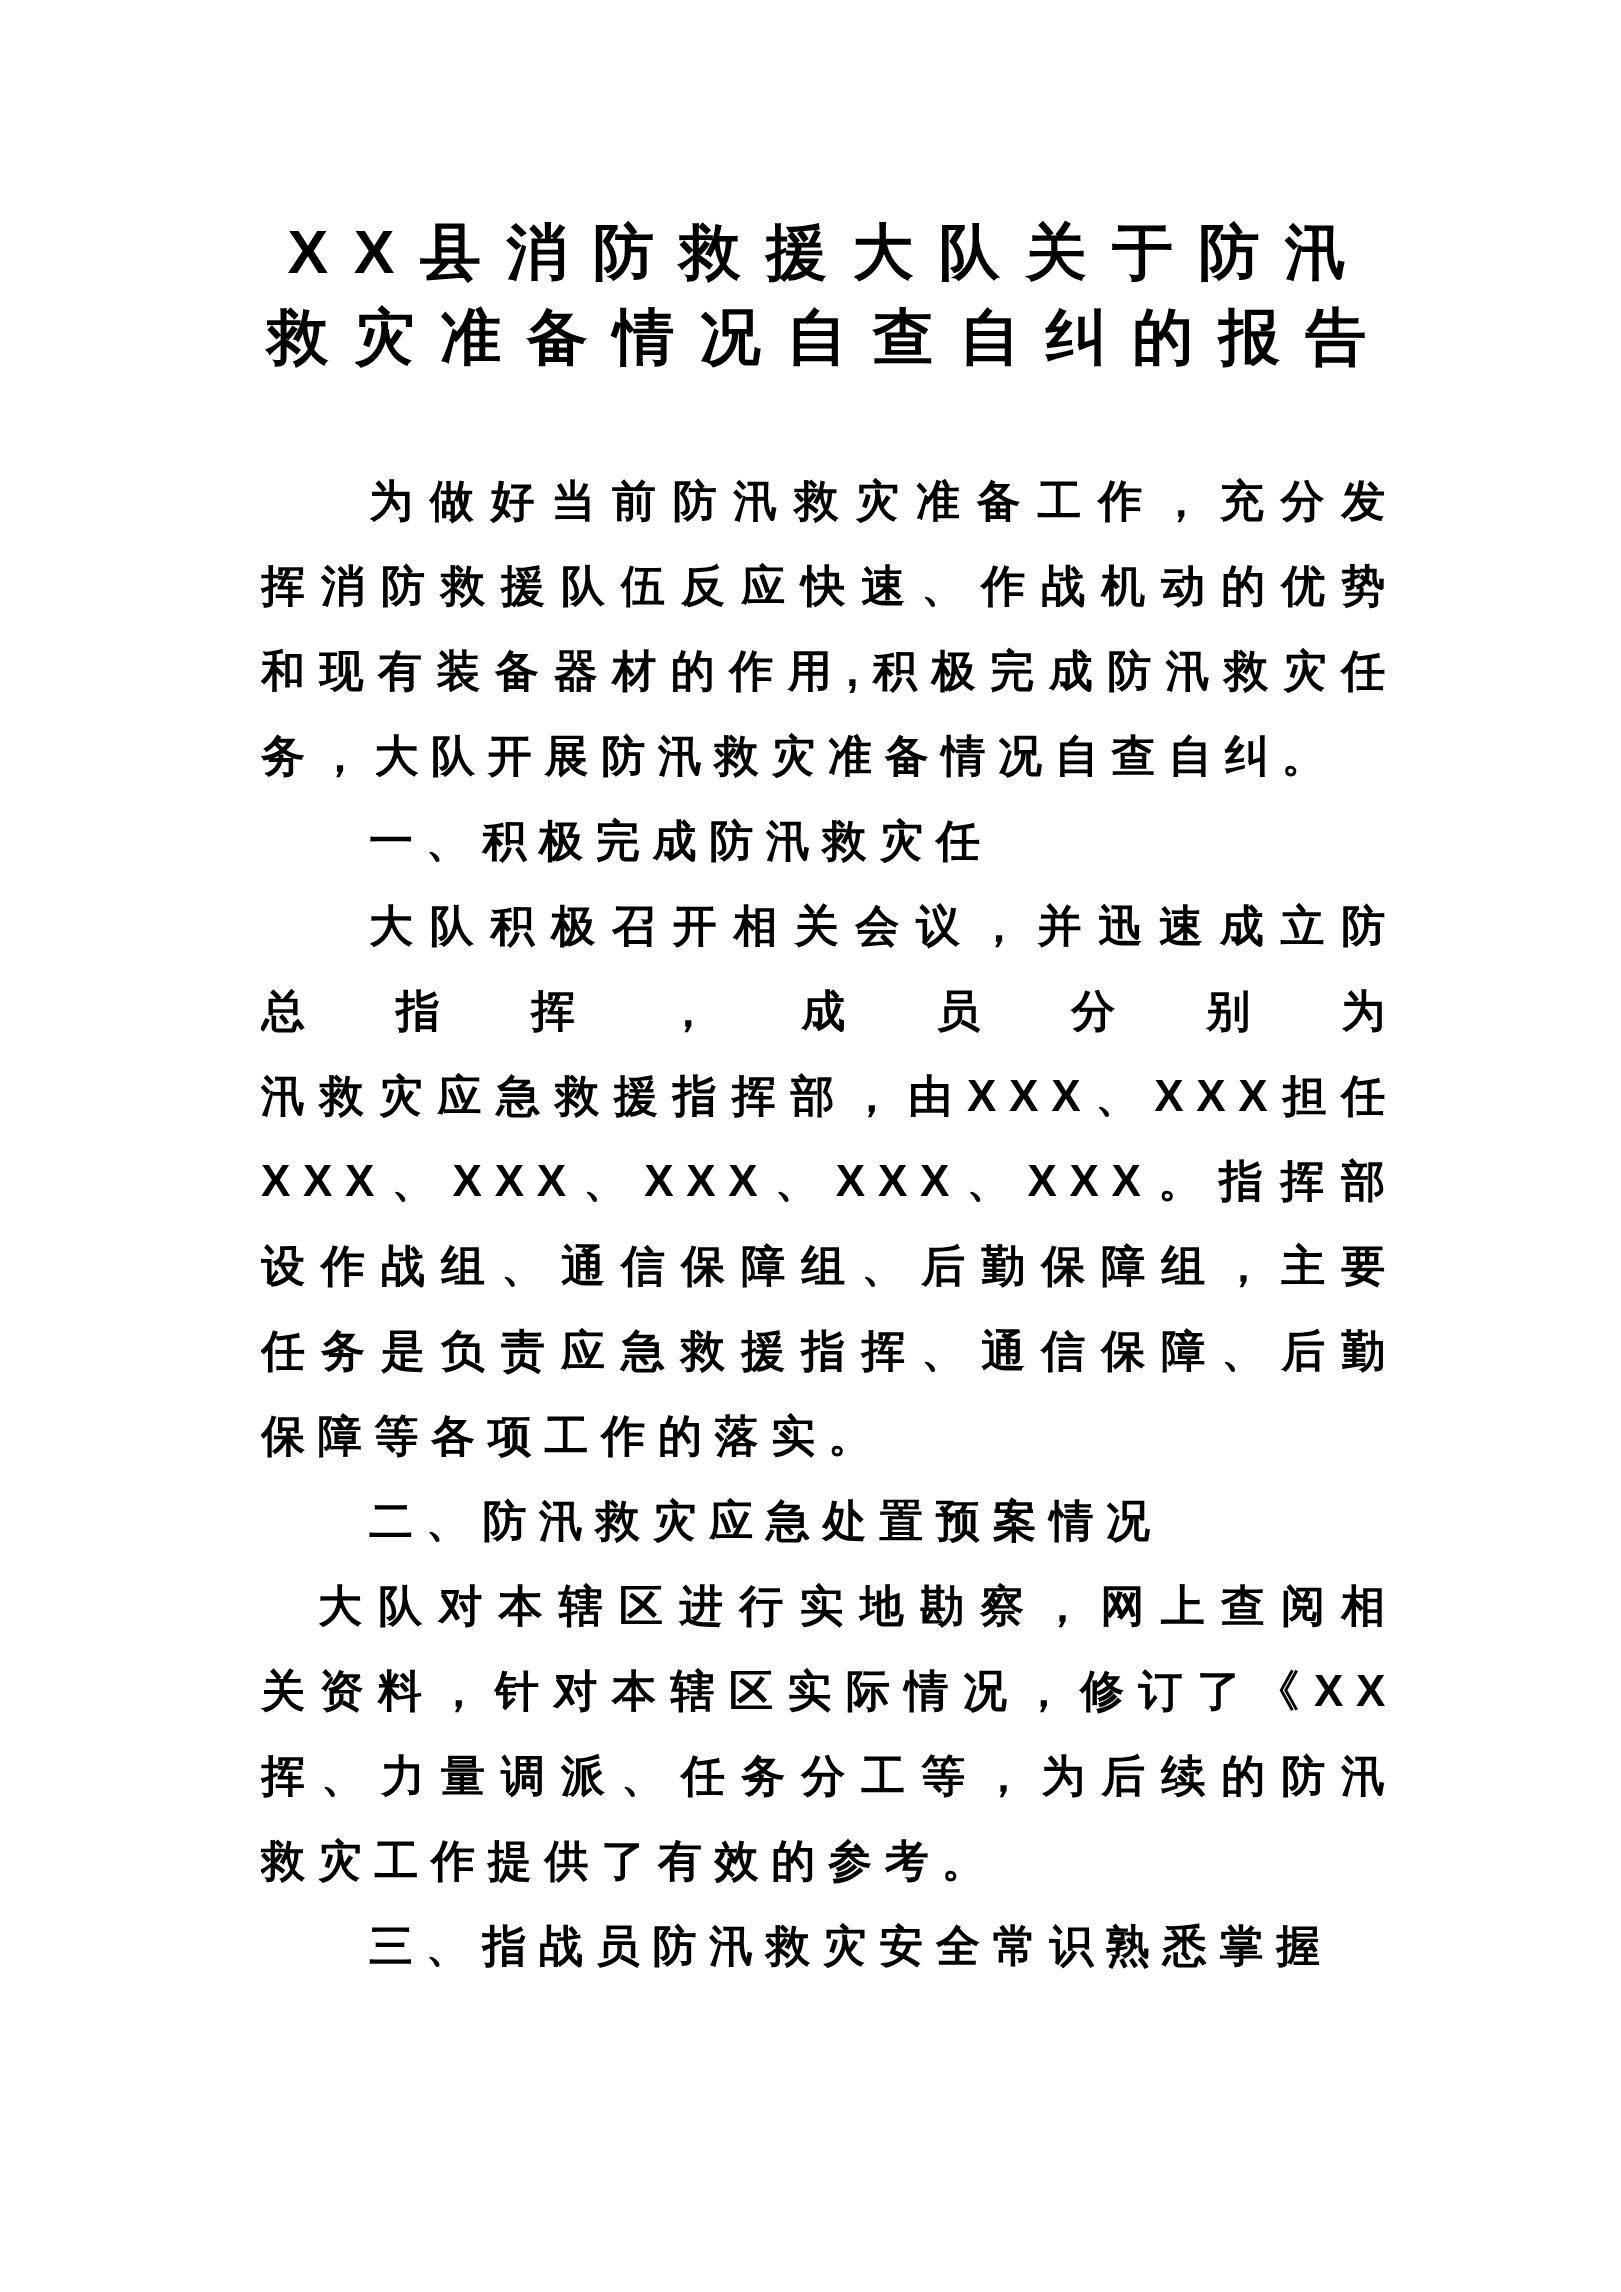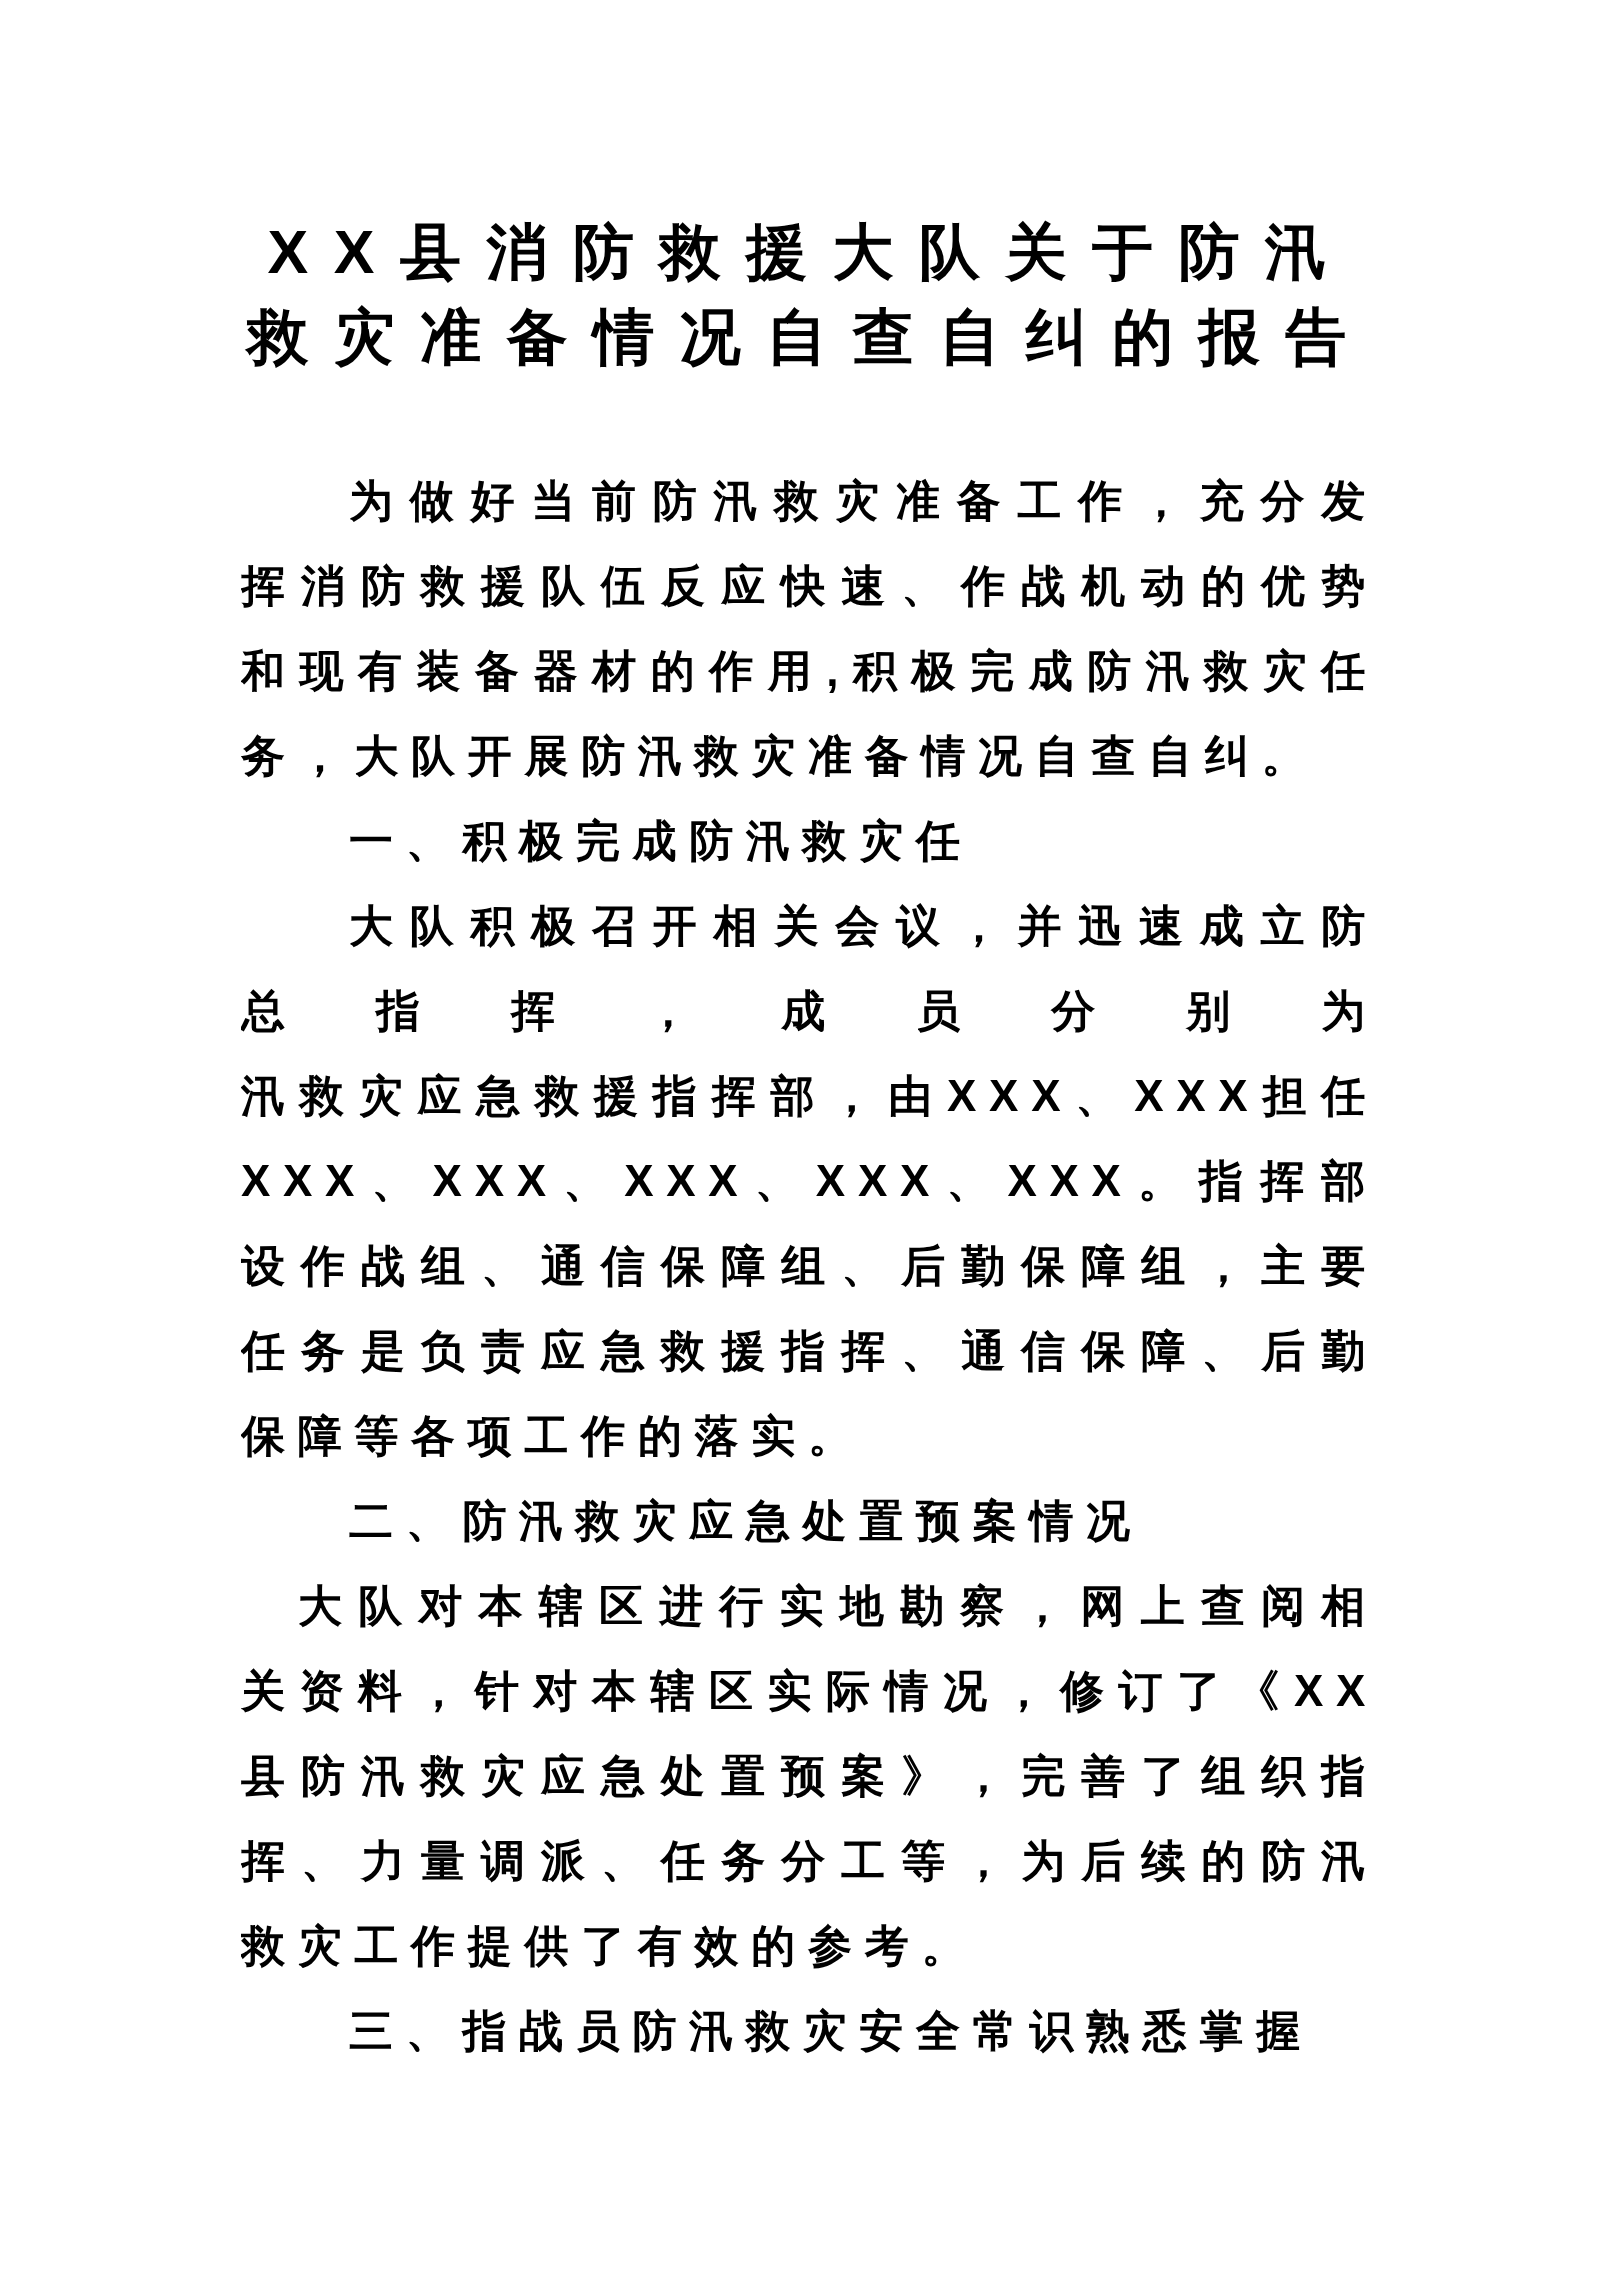--- a/index.html
+++ b/index.html
@@ -11,21 +11,21 @@
     position: relative;
     width: 1621px;
     height: 2293px;
     background: #ffffff;
     color: #000000;
     font-family: "Liberation Sans", "DejaVu Sans", sans-serif;
     overflow: hidden;
   }
   .content {
     position: absolute;
-    left: 241px;
+    left: 261px;
     top: 0;
     width: 1137px;
   }
   
   .title-block {
     margin-top: 208px;
     text-align: center;
     font-weight: 900;
     font-size: 61px;
     line-height: 88px;
@@ -79,21 +79,20 @@
           <div class="line fill">设作战组、通信保障组、后勤保障组，主要</div>
           <div class="line fill">任务是负责应急救援指挥、通信保障、后勤</div>
           <div class="line">保障等各项工作的落实。</div>
         </div>
         <div class="block heading">
           <div class="line indent-2">二、防汛救灾应急处置预案情况</div>
         </div>
         <div class="block paragraph">
           <div class="line fill indent-1">大队对本辖区进行实地勘察，网上查阅相</div>
           <div class="line fill">关资料，针对本辖区实际情况，修订了《XX</div>
-          <div class="line fill">县防汛救灾应急处置预案》，完善了组织指</div>
           <div class="line fill">挥、力量调派、任务分工等，为后续的防汛</div>
           <div class="line">救灾工作提供了有效的参考。</div>
         </div>
         <div class="block heading">
           <div class="line indent-2">三、指战员防汛救灾安全常识熟悉掌握</div>
         </div>
       </div>
   </div>
 </div>
 

